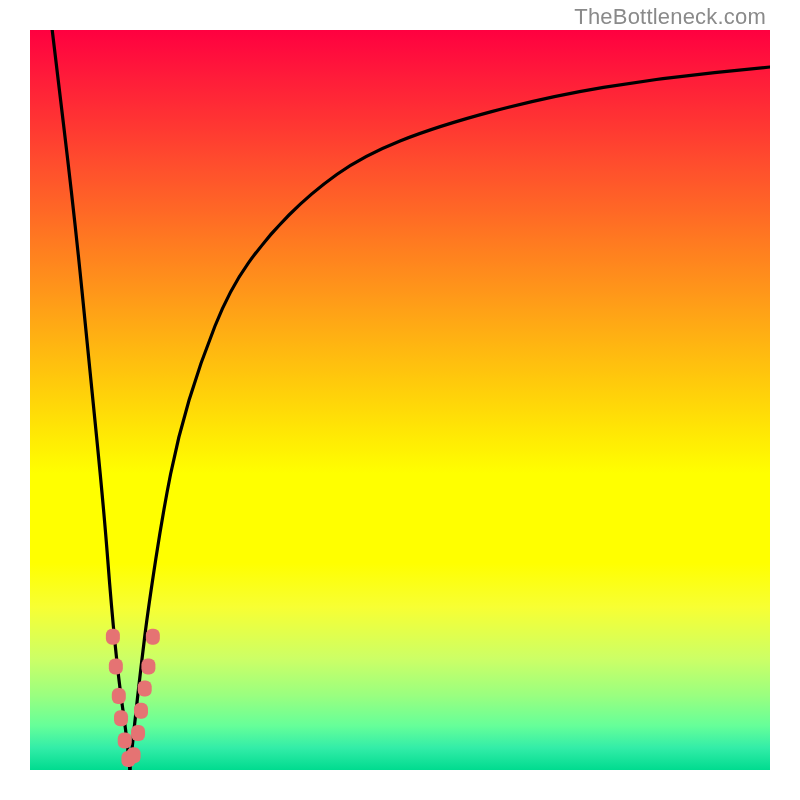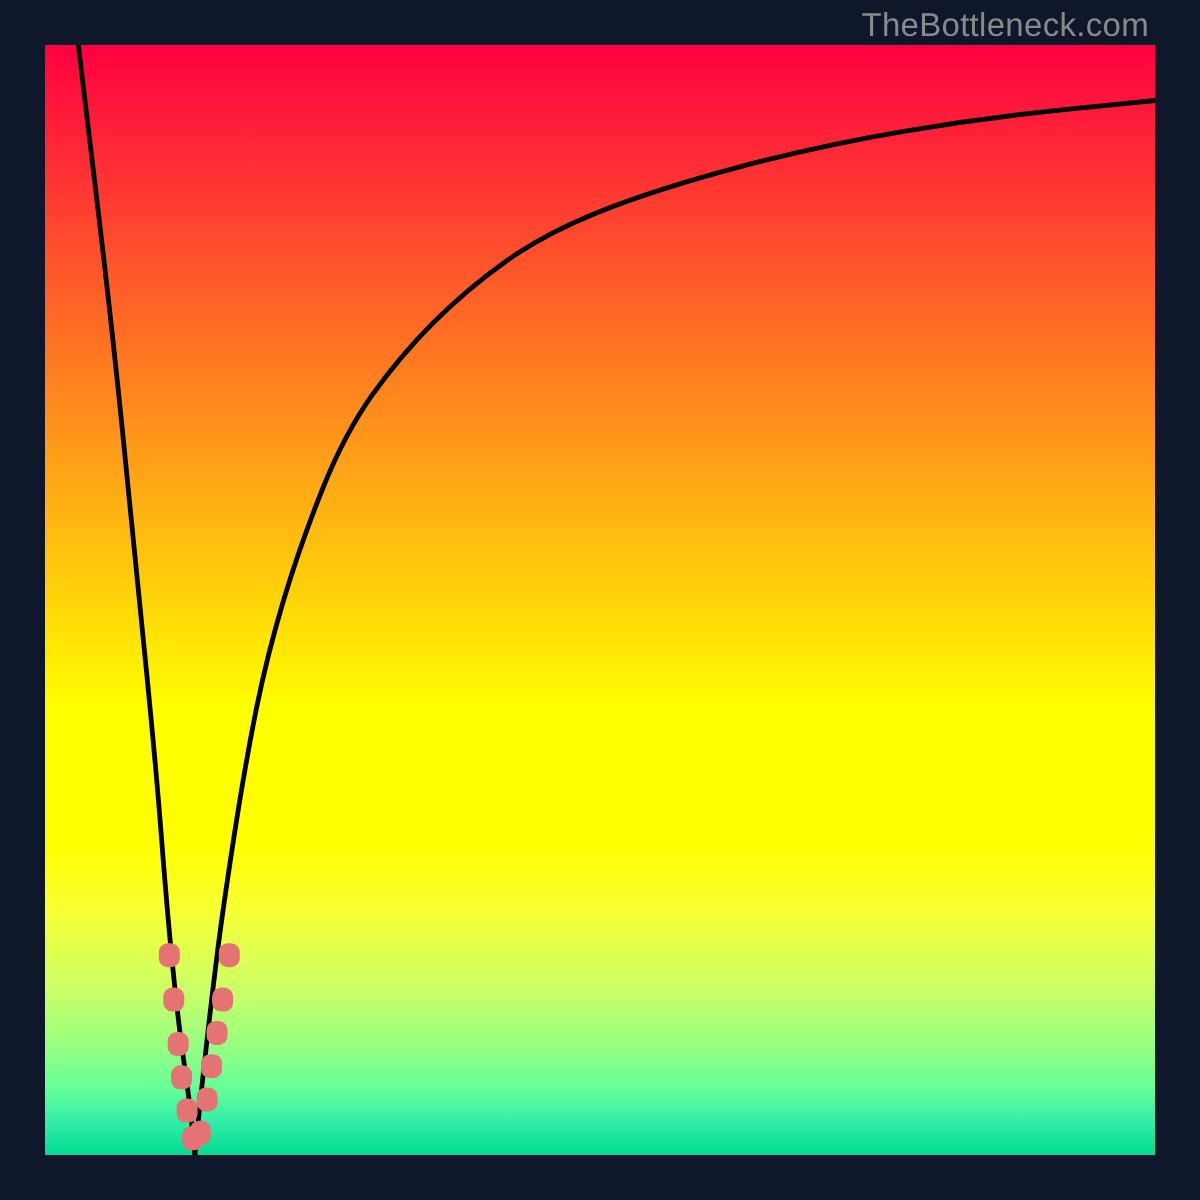--- a/index.html
+++ b/index.html
@@ -9,21 +9,21 @@
     height: 800px;
     background: #000;
     overflow: hidden;
   }
   .frame {
     position: absolute;
     top: 0;
     left: 0;
     width: 800px;
     height: 800px;
-    background: #0f172a;
+    background: #ffffff;
   }
   .plot {
     position: absolute;
     top: 30px;
     left: 30px;
     width: 740px;
     height: 740px;
     overflow: hidden;
   }
   .gradient {

